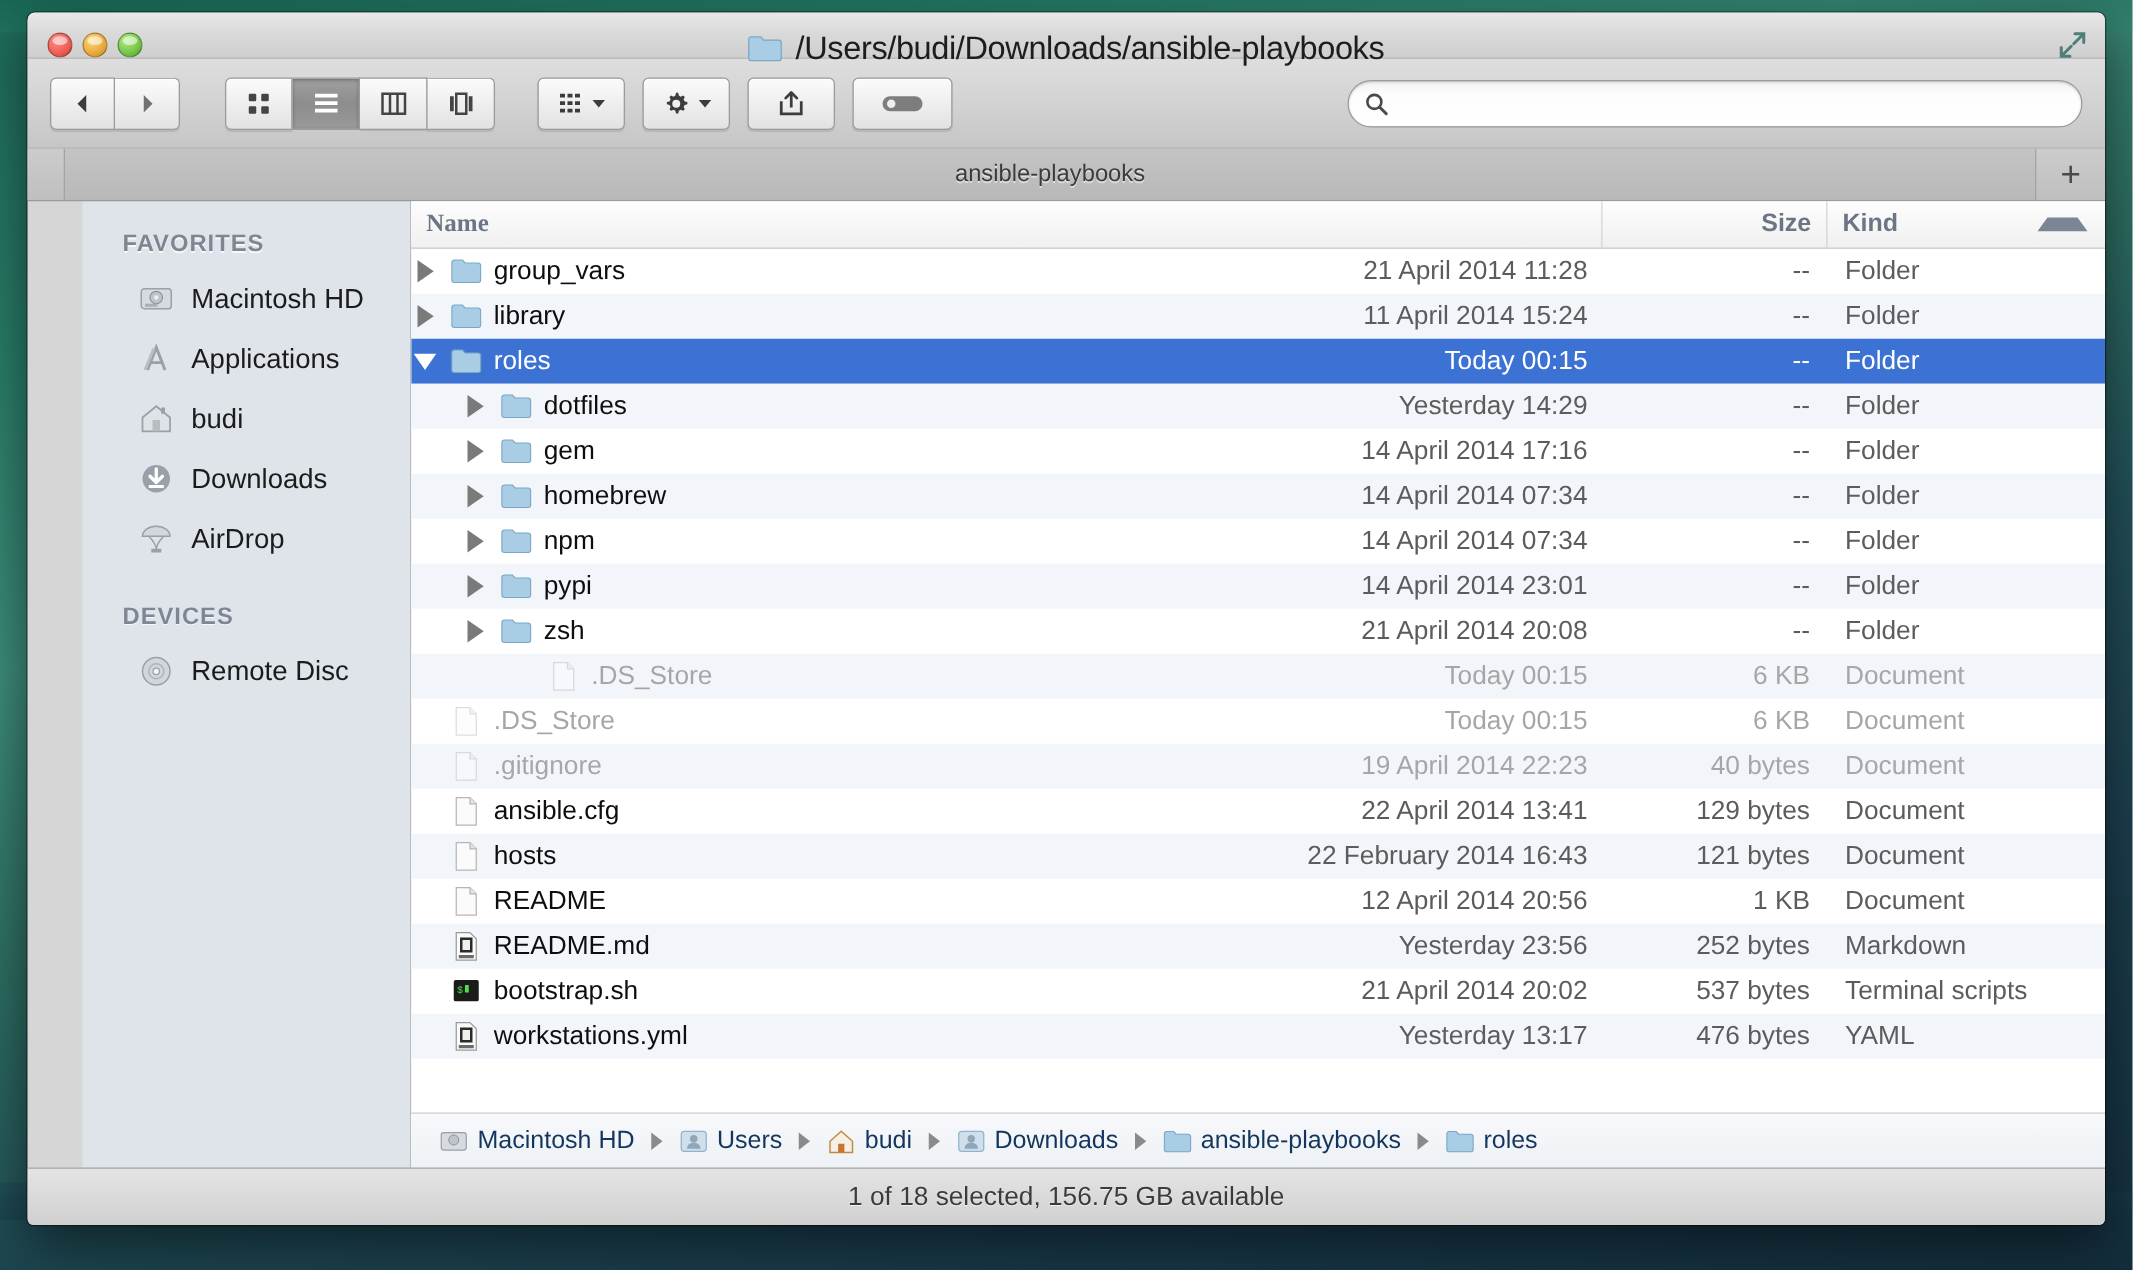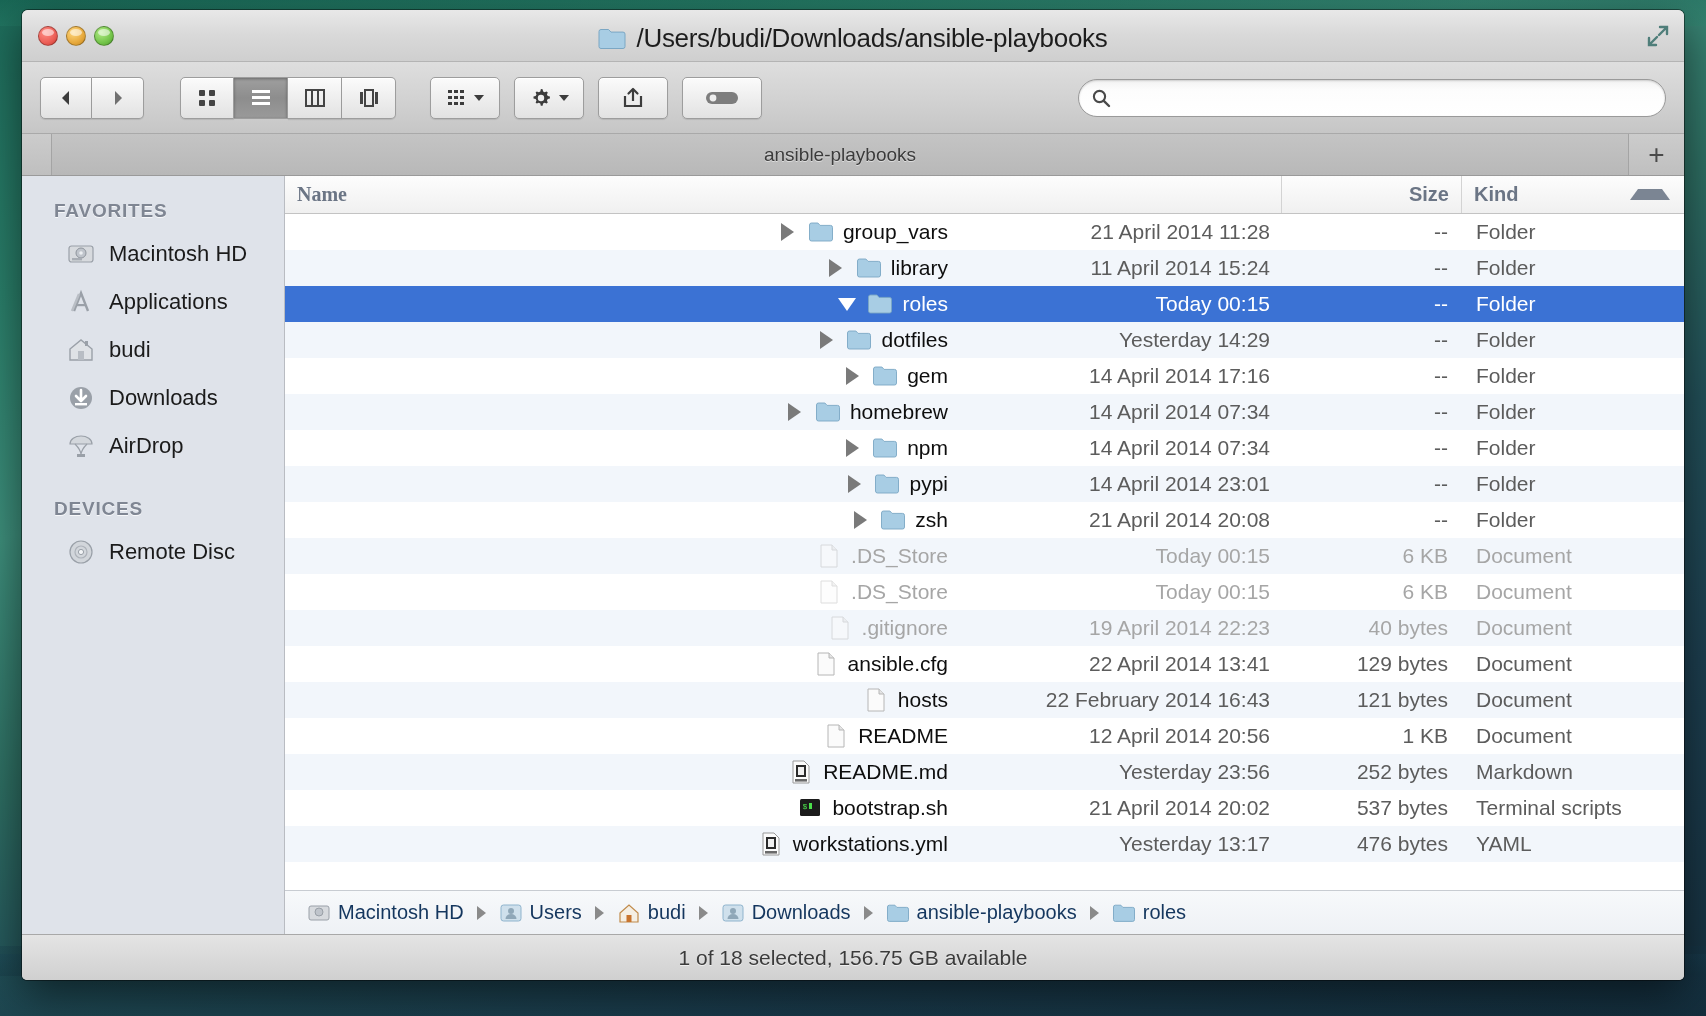--- a/index.html
+++ b/index.html
@@ -25,21 +25,21 @@
     width: 1662px; height: 970px;
     background: #d6d6d6;
     border-radius: 6px 6px 5px 5px;
     box-shadow: 0 14px 44px rgba(0,0,0,.55), 0 0 0 1px rgba(0,0,0,.42);
     overflow: hidden;
     display: flex; flex-direction: column;
   }
 
   
   .titlebar {
-    height: 52px;
+    height: 37px;
     background: linear-gradient(180deg,#e8e8e8 0%,#d9d9d9 48%,#cfcfcf 100%);
     border-bottom: 1px solid #b4b4b4;
     position: relative;
     flex: 0 0 auto;
   }
   .traffic { position: absolute; left: 16px; top: 16px; display: flex; gap: 8px; }
   .light {
     width: 20px; height: 20px; border-radius: 50%;
     border: 1px solid rgba(0,0,0,.28);
     position: relative;
@@ -135,21 +135,21 @@
     text-shadow: 0 1px 0 rgba(255,255,255,.5);
   }
   .tab-plus {
     width: 56px; border-left: 1px solid #a4a4a4;
     background: linear-gradient(180deg,#cccccc,#bfbfbf);
     display: flex; align-items: center; justify-content: center;
     font-size: 28px; color: #4a4a4a; font-weight: 300;
   }
 
   
-  .body-split { flex: 1; display: flex; min-height: 0; }
+  .body-split { flex: 1; display: flex; min-height: 0; margin-left: 44px; }
 
   
   .sidebar {
     width: 263px;
     background: #dfe3ea;
     border-right: 1px solid #b9bcc2;
     padding-top: 14px;
     overflow: hidden;
     flex: 0 0 auto;
   }
@@ -190,21 +190,21 @@
   }
 
   .rows { flex: 1; overflow: hidden; }
   .row {
     height: 36px; display: flex; align-items: center;
     font-size: 21px; color: #0e0e0e;
   }
   .row.alt { background: #f2f6fb; }
   .row.sel { background: #3b72d4; color: #fff; }
   .row .c-name { flex: 1; display: flex; align-items: center; gap: 9px;
-                 padding-left: 10px; overflow: hidden; white-space: nowrap; justify-content: flex-end; }
+                 overflow: hidden; white-space: nowrap; }
   .row .c-date { width: 334px; padding-right: 12px; text-align: right;
                  color: #5c5c5c; white-space: nowrap; }
   .row .c-size { width: 180px; padding-right: 14px; text-align: right;
                  color: #5c5c5c; white-space: nowrap; }
   .row .c-kind { width: 222px; padding-left: 14px; color: #5c5c5c;
                  white-space: nowrap; }
   .row.sel .c-date, .row.sel .c-size, .row.sel .c-kind { color: #fff; }
   .row.dim, .row.dim .c-date, .row.dim .c-size, .row.dim .c-kind { color: #a6a6a6; }
 
   .disclose {

